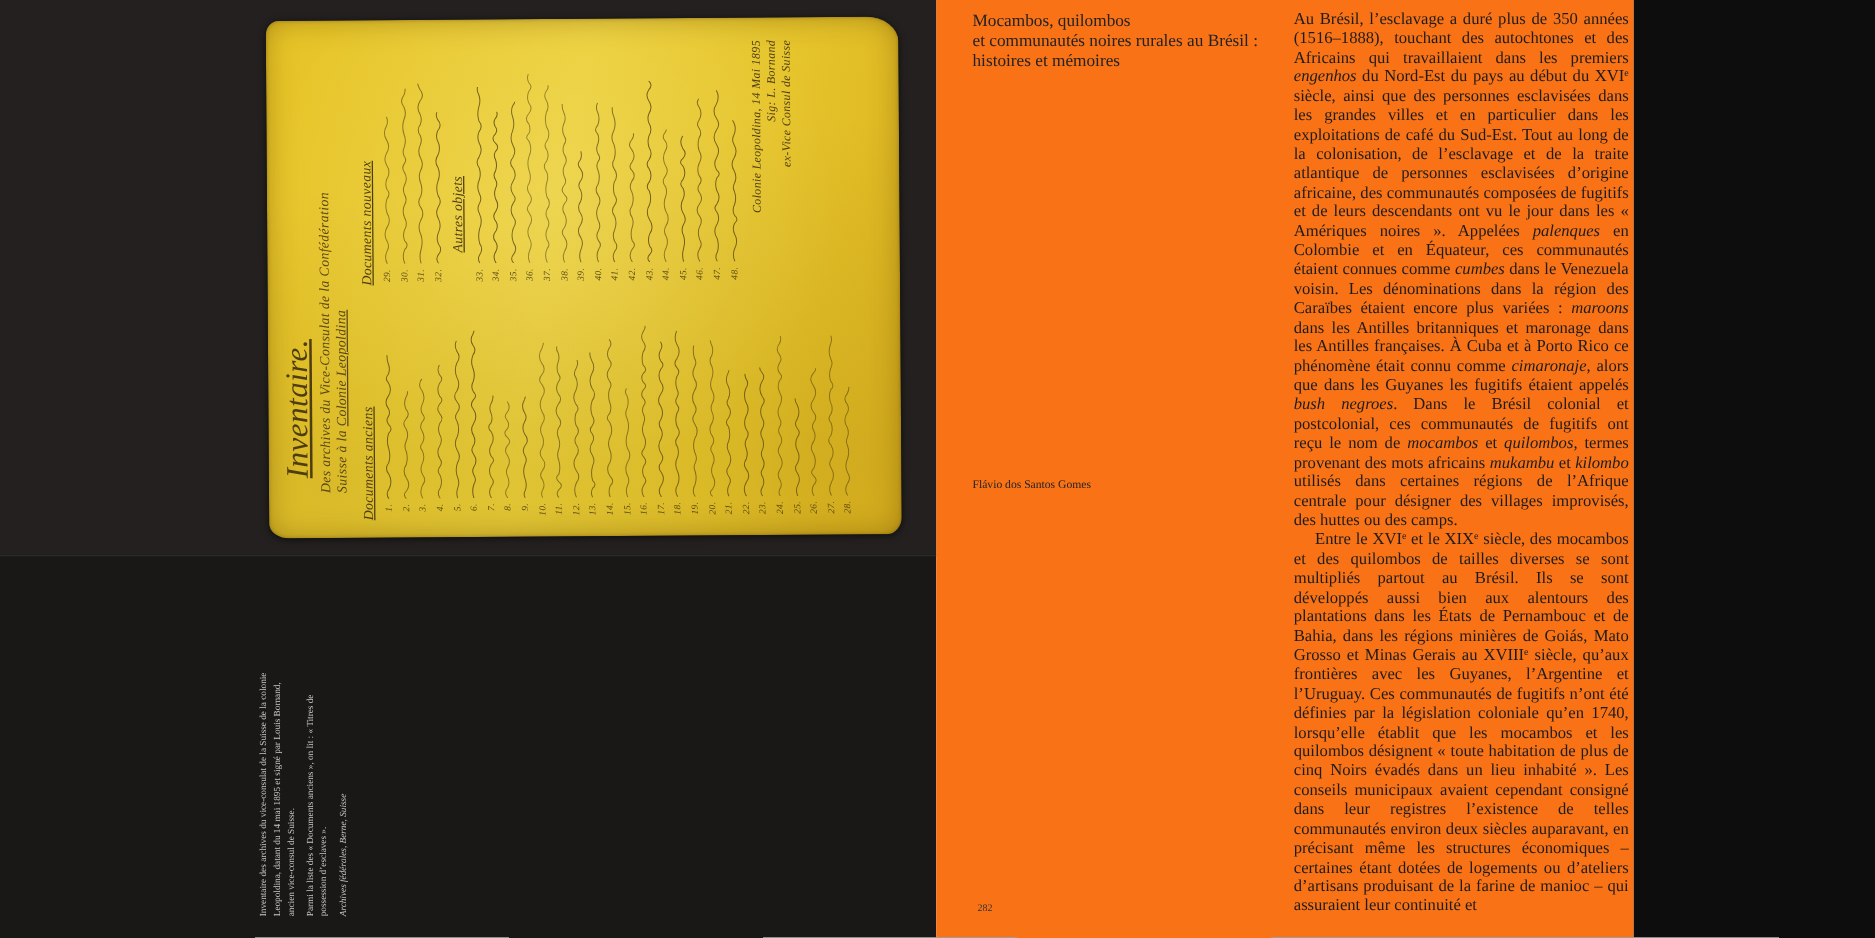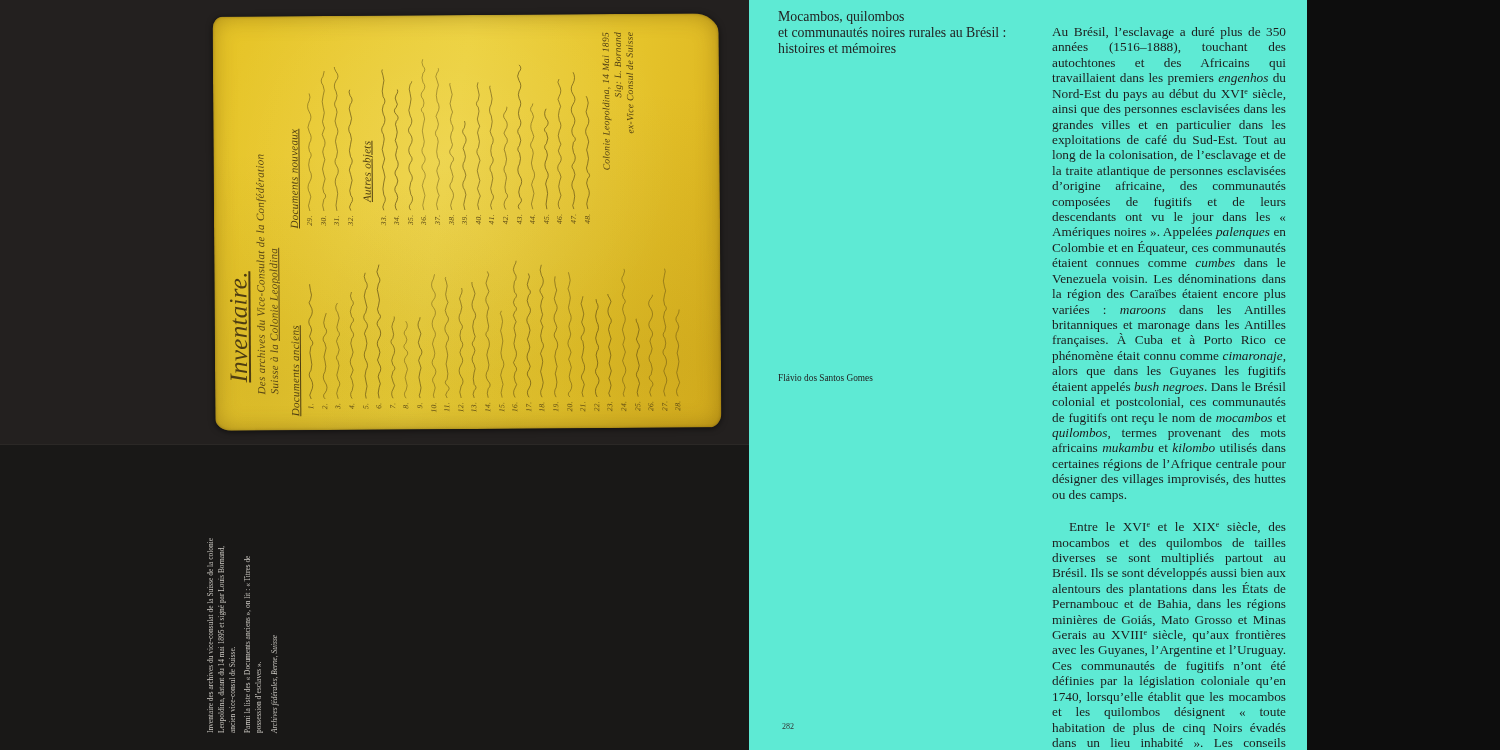--- a/index.html
+++ b/index.html
@@ -37,27 +37,27 @@
   .doc-entry svg{display:block;opacity:.85;}
   .doc-signature{margin-top:7px;text-align:right;font-size:9.5px;line-height:12px;color:#4e3d12;padding-right:4px;}
 
   .caption{position:absolute;left:206px;top:733px;width:195px;
     transform-origin:0 0;transform:rotate(-90deg);
     color:#c9c6c0;font-size:7.4px;line-height:10.8px;font-family:"Liberation Serif",serif;}
   .caption p{margin:0 0 5px 0;}
   .caption .source{font-style:italic;margin-bottom:0;}
 
   
-  .right-page{position:absolute;left:749px;top:0;width:558px;height:750px;background:#5eead4;color:#1d1c1c;text-decoration:underline;}
+  .right-page{position:absolute;left:749px;top:0;width:558px;height:750px;background:#f97316;color:#1d1c1c;text-decoration:underline;}
   .article-title{position:absolute;left:29px;top:9px;font-size:13.8px;line-height:15.8px;white-space:pre-line;color:#222;}
-  .article-author{position:absolute;left:29px;top:373px;font-size:9.3px;color:#222;}
+  .article-author{position:absolute;left:29px;top:383px;font-size:9.3px;color:#222;}
   .folio{position:absolute;left:33px;top:722px;font-size:8px;color:#333;}
   .body-col{position:absolute;left:286px;top:7px;width:268px;
     font-size:13.3px;line-height:15.42px;text-align:justify;color:#1d1c1c;}
-  .body-col p{margin:17px;}
+  .body-col p{margin:0;}
   .body-col p.indent{text-indent:17px;}
   .body-col .i{font-style:italic;}
   .body-col sup{font-size:8px;line-height:0;vertical-align:4px;}
 
   .edge-strip{position:absolute;left:1307px;top:0;width:193px;height:750px;background:#0d0d0d;}
 </style>
 </head>
 <body>
 
 <div class="spread">

